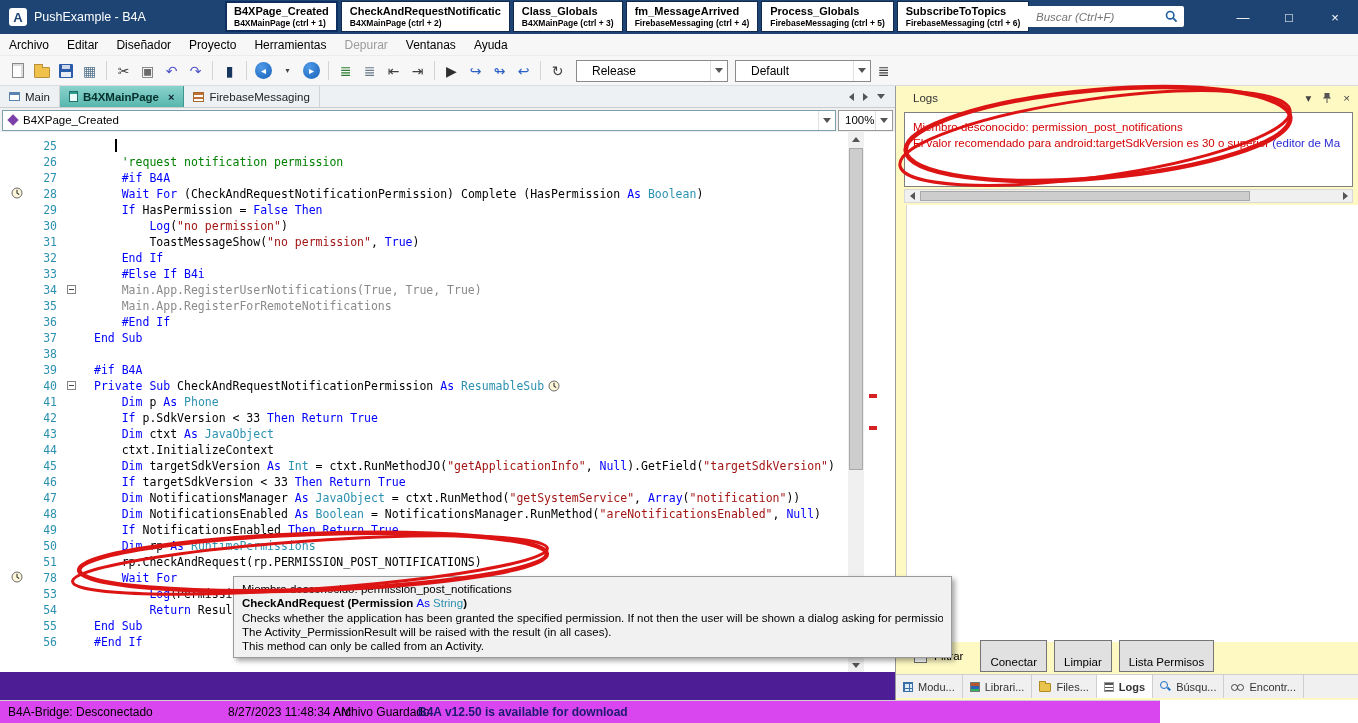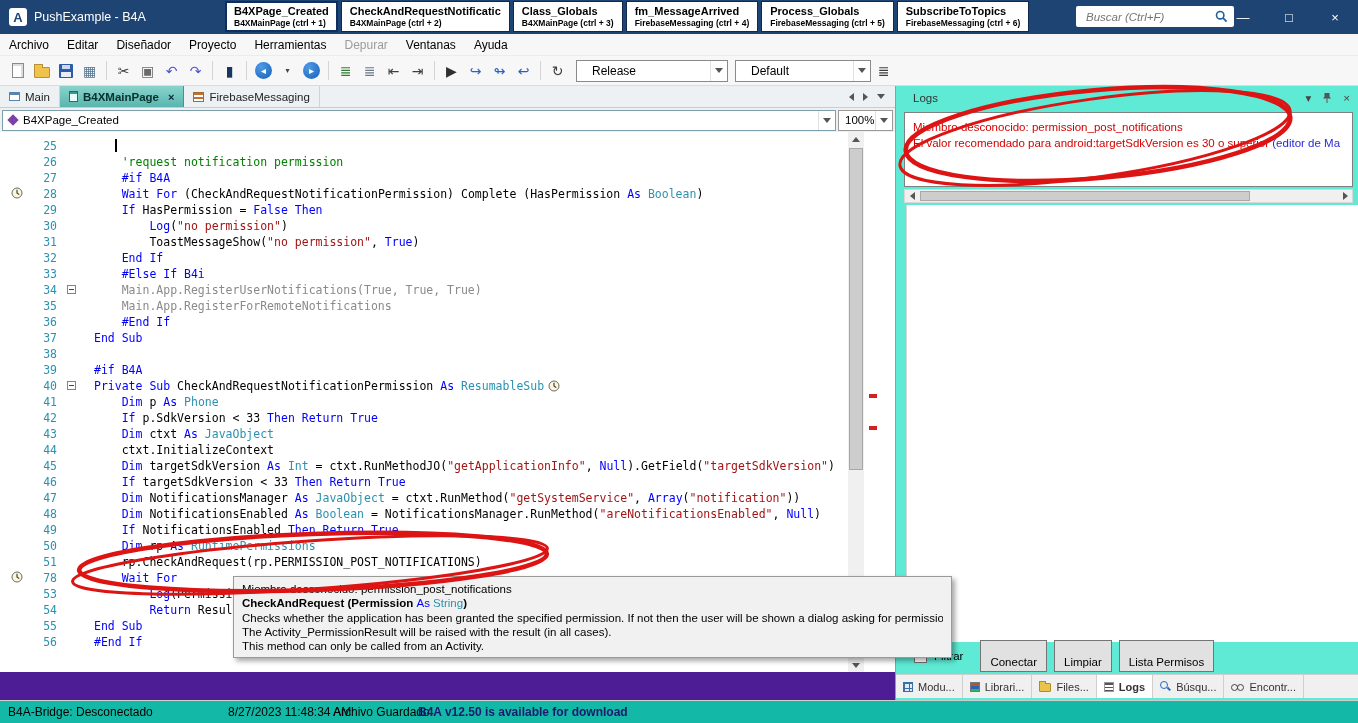--- a/index.html
+++ b/index.html
@@ -8,21 +8,21 @@
 
   
   .titlebar{position:absolute;left:0;top:0;width:1358px;height:34px;background:#1d4472;color:#fff;display:flex;align-items:center}
   .app-logo{width:18px;height:18px;background:#fff;color:#1d4472;border-radius:3px;font-weight:bold;font-size:13px;display:flex;align-items:center;justify-content:center;margin:0 7px 0 9px}
   .app-title{font-size:12.5px;white-space:nowrap}
   .quicktabs{position:absolute;left:225px;top:1px;display:flex;gap:3px;align-items:flex-start}
   .qtab{background:#fff;color:#000;border:1px solid #10294d;padding:2px 8px 1px;height:31px;cursor:default}
   .qtab.active{border:2px solid #0d2f5f;padding:1px 7px 0}
   .qt1{font-size:11px;font-weight:bold;white-space:nowrap;line-height:14px}
   .qt2{font-size:8.5px;font-weight:bold;white-space:nowrap;line-height:11px}
-  .search{position:absolute;left:1076px;top:6px;width:158px;height:21px;background:#fff;border-radius:2px;display:flex;align-items:center;padding:0 6px 0 10px}
+  .search{position:absolute;left:1026px;top:6px;width:158px;height:21px;background:#fff;border-radius:2px;display:flex;align-items:center;padding:0 6px 0 10px}
   .search input{border:0;outline:0;flex:1;font-style:italic;font-size:11.5px;color:#666;background:transparent;font-family:"Liberation Sans",sans-serif;min-width:0}
   .winbtns{position:absolute;right:0;top:0;height:34px;display:flex}
   .winbtn{width:46px;height:34px;display:flex;align-items:center;justify-content:center;font-size:13px;color:#fff}
 
   
   .menubar{position:absolute;left:0;top:34px;width:1358px;height:22px;background:#f7f7f7;display:flex;align-items:center;font-size:12px;border-bottom:1px solid #ececec}
   .menu-item{padding:12px 9px;height:22px;display:flex;align-items:center;cursor:default}
   .menu-item.muted{color:#9b9b9b}
   .toolbar{position:absolute;left:0;top:56px;width:1358px;height:30px;background:#f7f7f7;border-bottom:1px solid #dcdcdc;display:flex;align-items:center;padding-left:6px;gap:1px}
   .ticons{display:flex;align-items:center;gap:1px}
@@ -43,21 +43,21 @@
   .tri-down{width:0;height:0;border-left:4px solid transparent;border-right:4px solid transparent;border-top:5px solid #555}
   .tri-up{width:0;height:0;border-left:4px solid transparent;border-right:4px solid transparent;border-bottom:5px solid #555}
   .tri-left{width:0;height:0;border-top:4px solid transparent;border-bottom:4px solid transparent;border-right:5px solid #555}
   .tri-right{width:0;height:0;border-top:4px solid transparent;border-bottom:4px solid transparent;border-left:5px solid #555}
   .combo.release{width:152px}
   .combo.default{width:136px}
 
   
   .main{position:absolute;left:0;top:86px;width:1358px;height:614px}
   .editor-pane{position:absolute;left:0;top:0;width:895px;height:614px;background:#4c1d95}
-  .logs-pane{position:absolute;left:895px;top:0;width:463px;height:614px;background:#5eead4;border-left:1px solid #9a9a9a}
+  .logs-pane{position:absolute;left:895px;top:0;width:463px;height:614px;background:#fef9c3;border-left:1px solid #9a9a9a}
 
   
   .doctabs{position:absolute;left:0;top:0;width:895px;height:22px;background:#eef1f4;border-bottom:1px solid #c8cdd2;display:flex;align-items:stretch}
   .dtab{display:flex;align-items:center;gap:5px;padding:0 9px;font-size:11.5px;border-right:1px solid #d2d2d2;color:#222;white-space:nowrap}
   .dtab.active{background:linear-gradient(#8ad3cc,#57b6ae);font-weight:bold;color:#06302c;border-right:1px solid #3f968e}
   .dclose{margin-left:4px;font-size:11px;color:#123}
   .dicon{display:inline-block}
   .window-icon{width:11px;height:9px;border:1px solid #5a84b0;background:#fff;box-shadow:inset 0 2px 0 #5a84b0}
   .page-teal-icon{width:9px;height:11px;border:1px solid #1d6f68;background:#eafcf9;box-shadow:inset 0 2px 0 #2f9c92}
   .class-icon{width:11px;height:10px;background:repeating-linear-gradient(180deg,#c07030 0 2px,#fff 2px 4px);border:1px solid #a8692f}
@@ -118,21 +118,21 @@
   .logs-icon{width:10px;height:10px;background:repeating-linear-gradient(180deg,#555 0 1.5px,#fff 1.5px 3.5px);border:1px solid #999}
   .search-sm-icon{width:11px;height:11px;position:relative}
   .search-sm-icon::before{content:"";position:absolute;left:0;top:0;width:6px;height:6px;border:1.5px solid #1c6ec4;border-radius:50%}
   .search-sm-icon::after{content:"";position:absolute;left:7px;top:7px;width:4px;height:1.5px;background:#1c6ec4;transform:rotate(45deg)}
   .find-icon{width:13px;height:9px;position:relative;margin-top:1px}
   .find-icon::before{content:"";position:absolute;left:0;top:1px;width:5px;height:5px;border:1.5px solid #444;border-radius:50%}
   .find-icon::after{content:"";position:absolute;left:6px;top:1px;width:5px;height:5px;border:1.5px solid #444;border-radius:50%}
   .pin-icon svg{display:block}
 
   
-  .statusbar{position:absolute;left:0;top:700px;width:1358px;height:23px;background:#14b8a6;border-top:1px solid #cfcfcf;font-size:12px}
+  .statusbar{position:absolute;left:0;top:700px;width:1160px;height:23px;background:#d946ef;border-top:1px solid #cfcfcf;font-size:12px}
   .sb-item{position:absolute;top:4px;white-space:nowrap}
   .sb-link{font-weight:bold;color:#1a1a6e;cursor:pointer}
 
   
   .tooltip{position:absolute;left:233px;top:576px;width:719px;height:82px;background:#f1f1f1;border:1px solid #9a9a9a;box-shadow:3px 3px 5px rgba(0,0,0,.35);padding:5px 8px;z-index:40;font-size:11.5px}
   .tt-line{line-height:14.3px;white-space:nowrap;overflow:hidden}
   .annot{position:absolute;left:0;top:0;z-index:60;pointer-events:none}
 </style>
 </head>
 <body>

